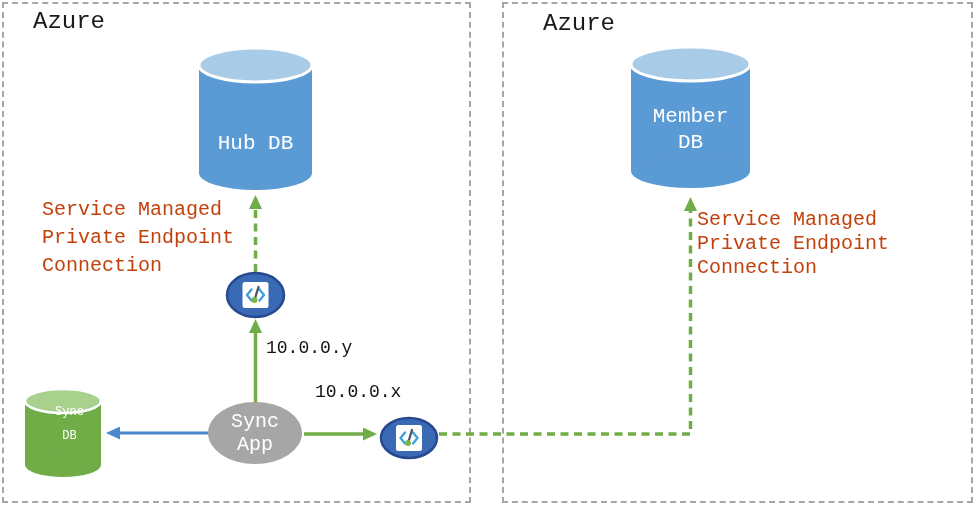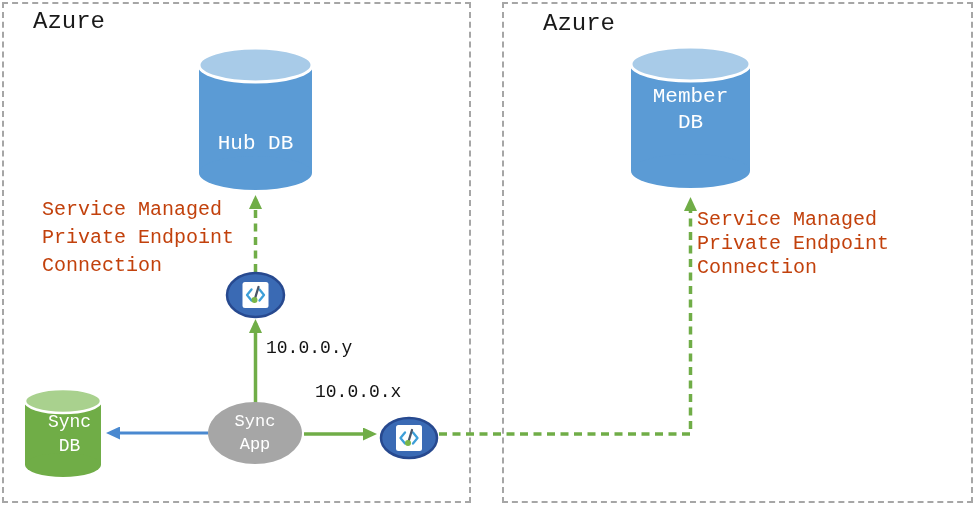--- a/index.html
+++ b/index.html
@@ -27,21 +27,21 @@
   .pe-bold-label{
     left:292px;top:292px;width:178px;font-size:20px;font-weight:bold;
     color:#000000;line-height:27px;
   }
   .ip-label{font-size:18px;color:#141414;white-space:nowrap;}
   .ip-y{left:266px;top:338px;}
   .ip-x{left:315px;top:382px;}
   .syncapp-label{
     position:absolute;left:208px;top:402px;width:94px;height:62px;
     display:flex;align-items:center;justify-content:center;text-align:center;
-    color:#ffffff;font-size:17px;line-height:23px;
+    color:#ffffff;font-size:20px;line-height:23px;
   }
   .wrap-narrow{word-spacing:200px;} 
 </style>
 </head>
 <body>
 
 <div id="canvas">
 
   <div class="region region-left"></div>
   <div class="region region-right"></div>
@@ -114,21 +114,21 @@
       <ellipse cx="409" cy="438" rx="28" ry="20" fill="#3a6ab4" stroke="#27498f" stroke-width="2.5"></ellipse>
       <rect x="396" y="425" width="26" height="26" rx="2.5" fill="#ffffff"></rect>
       <use href="#pe-glyph" x="409" y="438"></use>
     </g>
   </svg>
 
   <div class="azure-label" style="left:33px;top:8px;">Azure</div>
   <div class="azure-label" style="left:543px;top:10px;">Azure</div>
 
   <div class="db-label" style="left:199px;top:81px;width:113px;height:125px;">Hub DB</div>
-  <div class="db-label wrap-narrow" style="left:631px;top:48px;width:119px;height:124px;">Member DB</div>
-  <div class="db-label wrap-narrow" style="left:25px;top:396px;width:89px;height:76px;font-size:18px;line-height:24px;">Sync DB</div>
+  <div class="db-label wrap-narrow" style="left:631px;top:68px;width:119px;height:124px;">Member DB</div>
+  <div class="db-label wrap-narrow" style="left:25px;top:386px;width:89px;height:76px;font-size:12px;line-height:24px;">Sync DB</div>
   <div class="syncapp-label wrap-narrow">Sync App</div>
 
   <div class="txt conn-label left">Service Managed Private Endpoint Connection</div>
   <div class="txt conn-label right">Service Managed Private Endpoint Connection</div>
   <div class="txt ip-label ip-y">10.0.0.y</div>
   <div class="txt ip-label ip-x">10.0.0.x</div>
 </div>
 
 </body></html>

